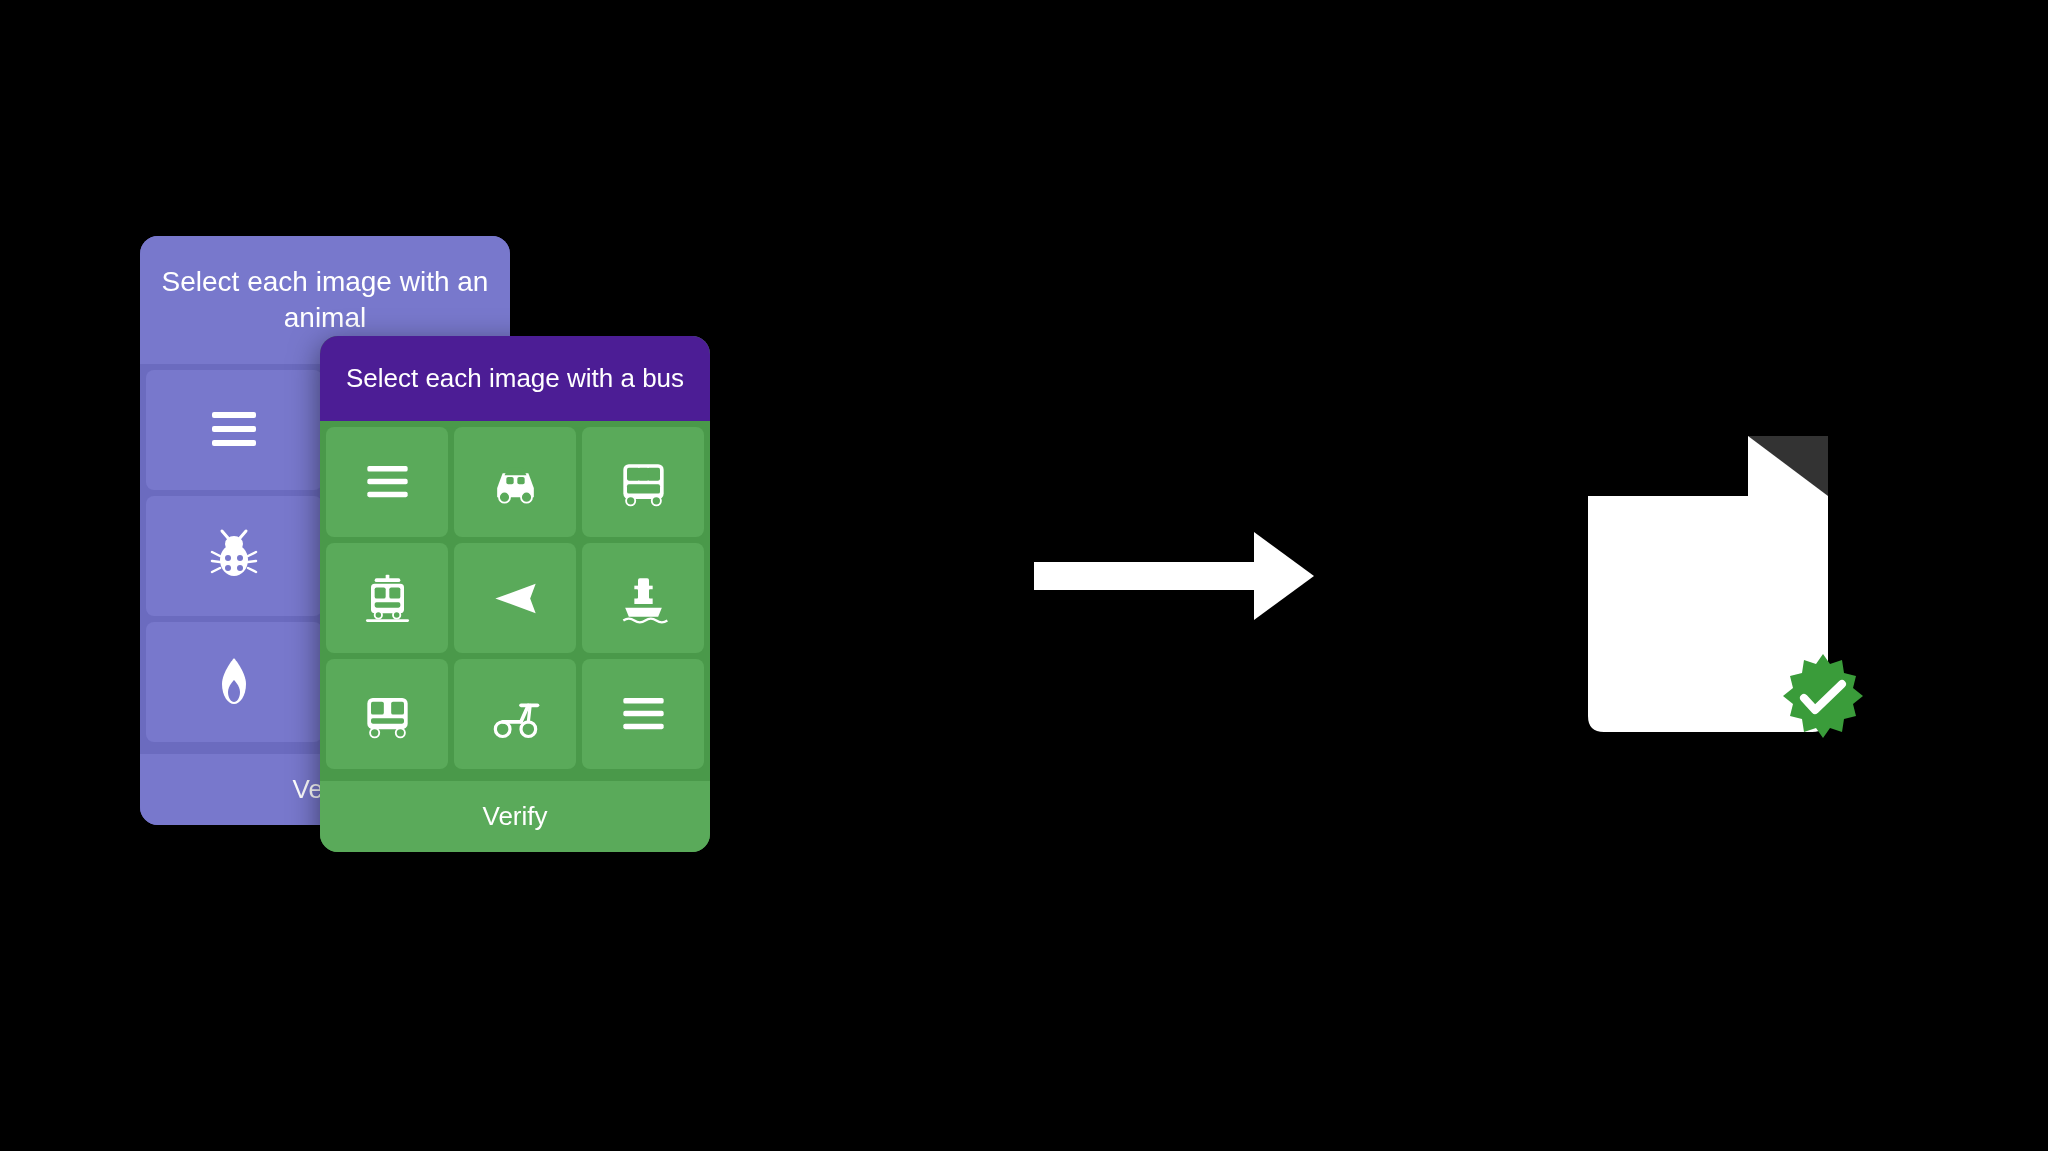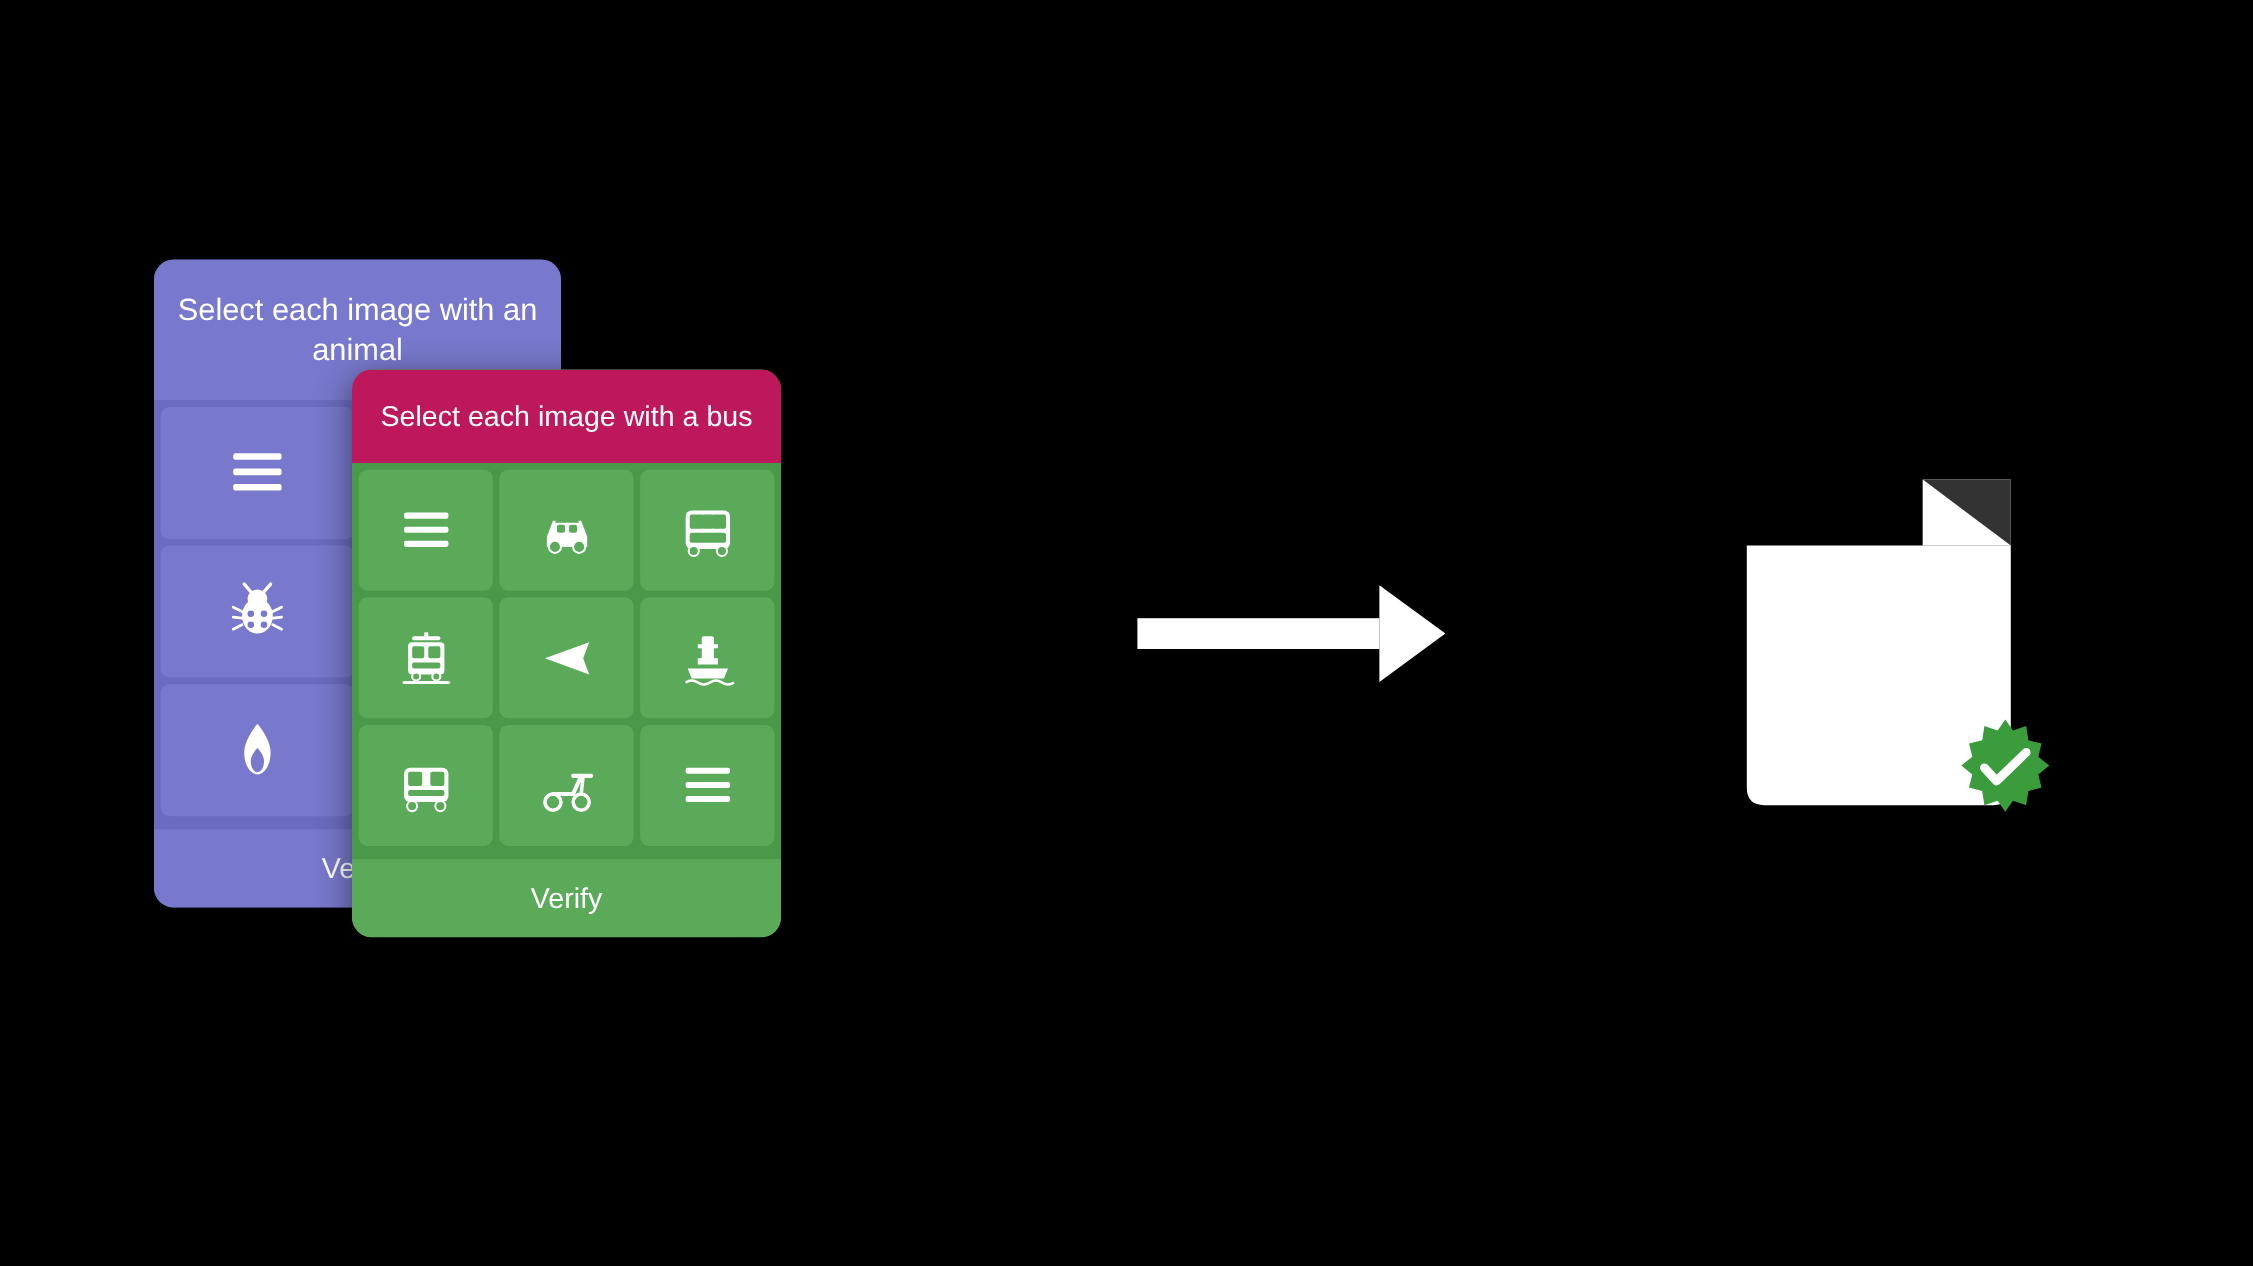--- a/index.html
+++ b/index.html
@@ -90,21 +90,21 @@
     
     .bus-card {
       top: 160px;
       left: 180px;
       width: 390px;
       background: #4a994a;
       border-radius: 18px;
     }
 
     .bus-card .card-header {
-      background: #be185d;
+      background: #4c1d95;
       padding: 26px 20px;
       text-align: center;
       color: #fff;
       font-size: 26px;
       font-weight: 500;
       line-height: 1.3;
     }
 
     .bus-card .grid {
       display: grid;

